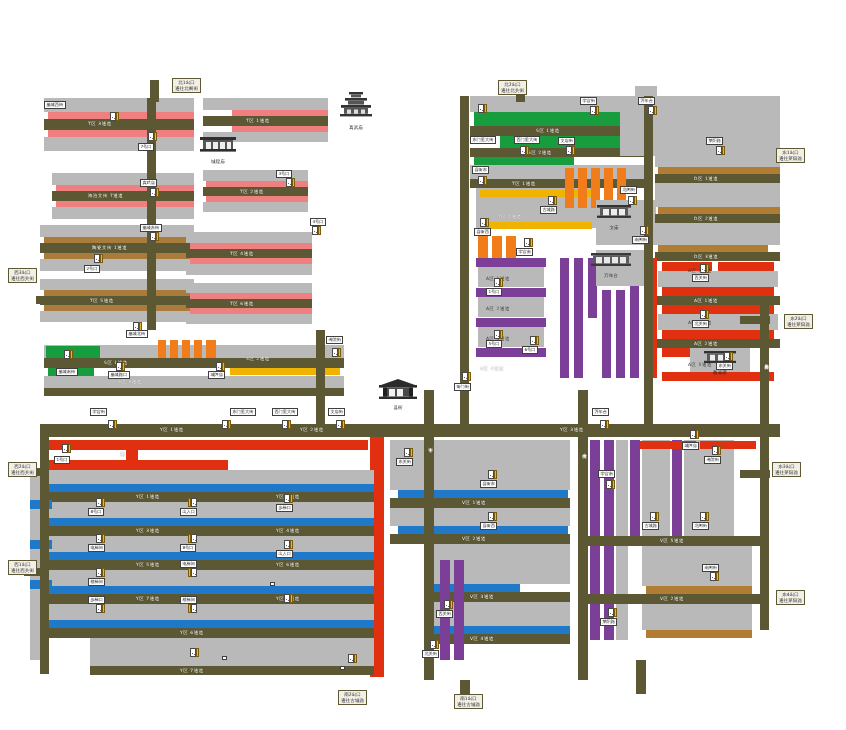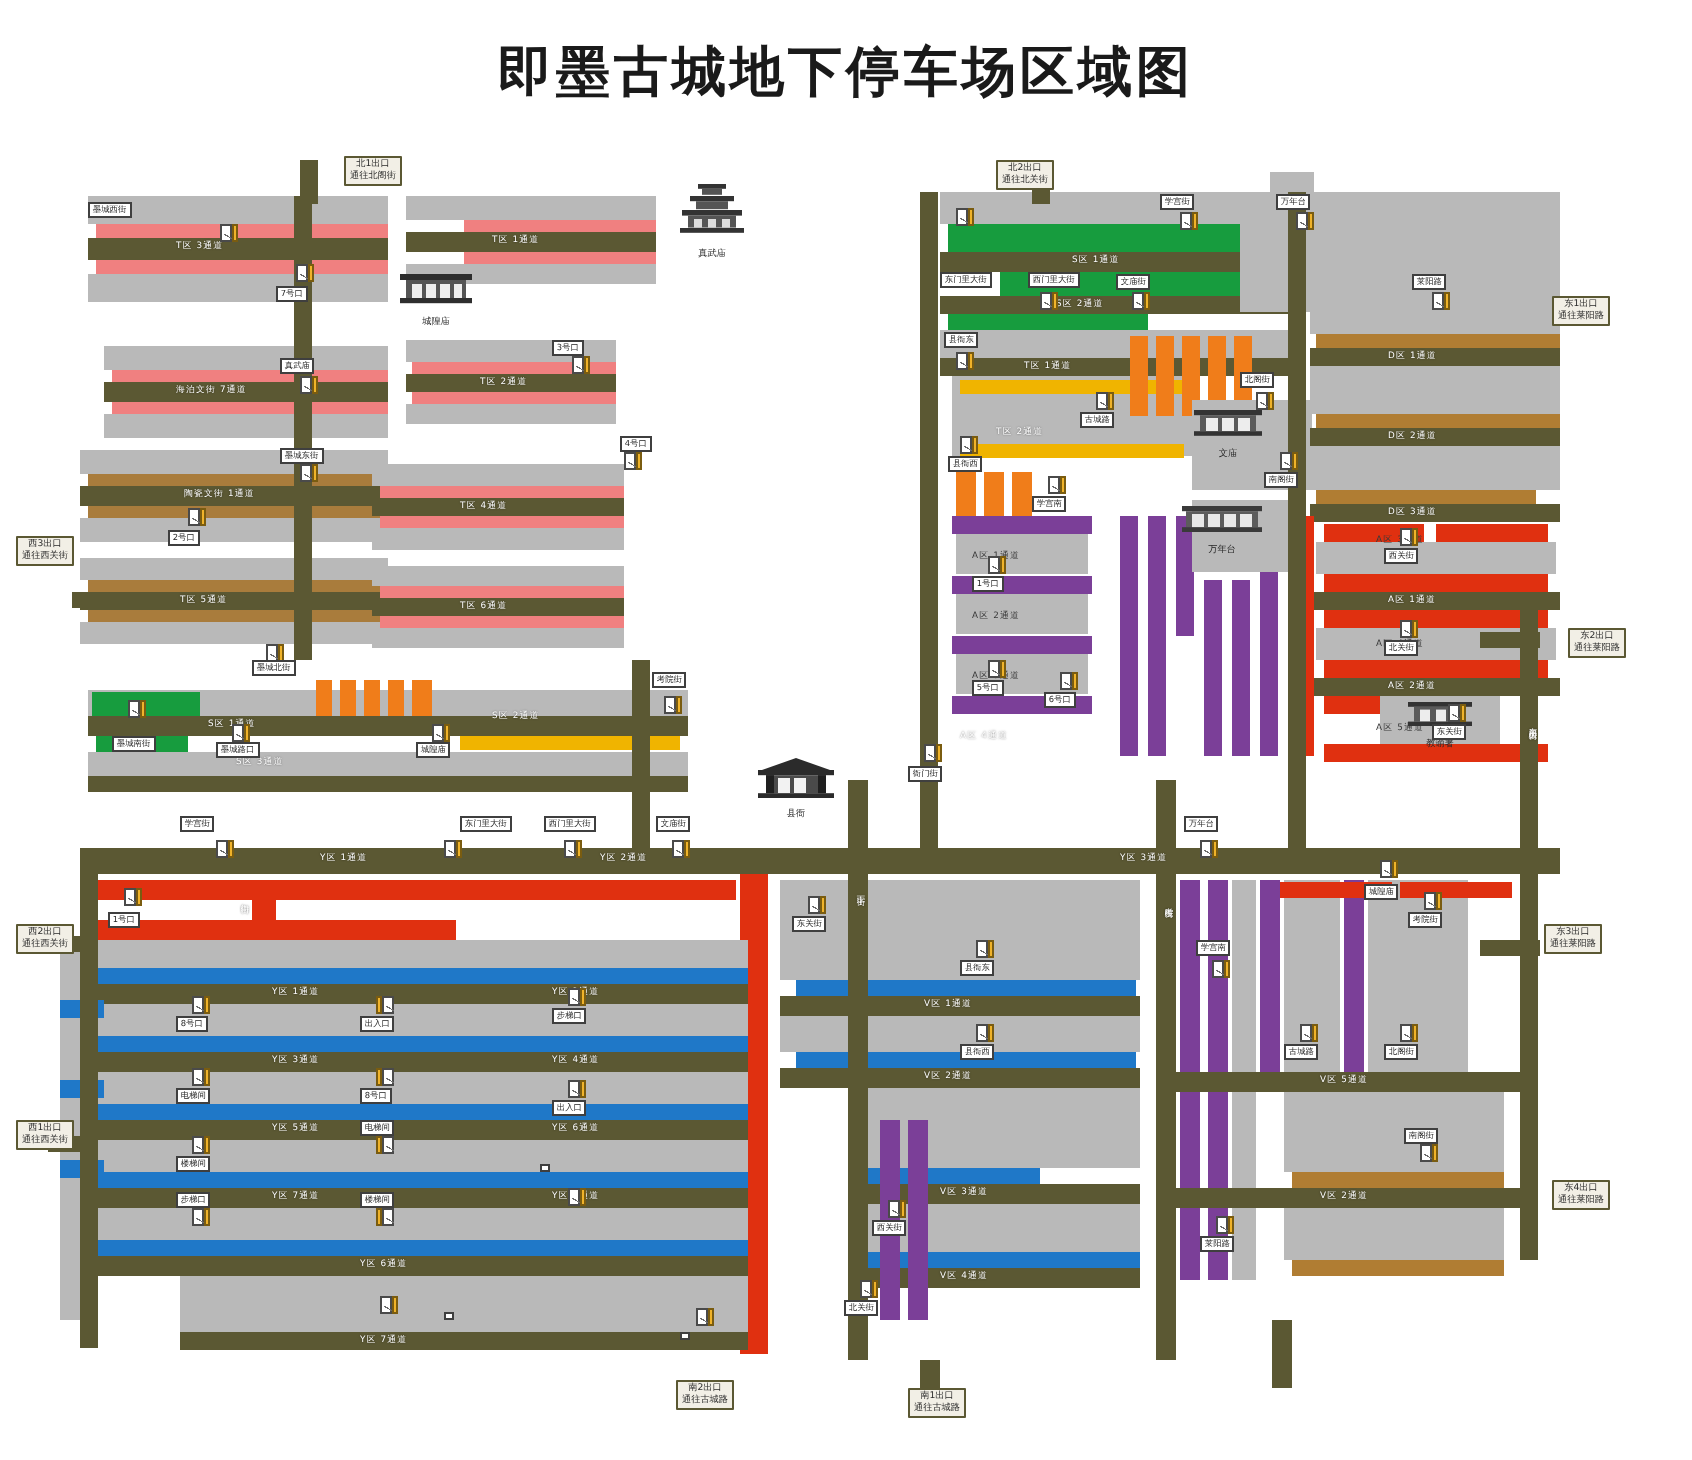--- a/index.html
+++ b/index.html
@@ -69,21 +69,20 @@
     position:absolute;writing-mode:vertical-rl;text-orientation:upright;
     font-size:4.2px;color:#ffffff;letter-spacing:.5px;white-space:nowrap;
     text-shadow:0 0 1px rgba(0,0,0,.5);
   }
 </style>
 </head>
 <body>
 
 <div id="map-root">
 
-  <div id="page-title">即墨古城地下停车场区域图</div>
 
   <div class="layer">
 
     <div class="slab" style="left:44px;top:98px;width:150px;height:14px;"></div>
     <div class="bay" style="left:48px;top:112px;width:146px;height:7px;background:#f08080;"></div>
     <div class="road" style="left:44px;top:119px;width:150px;height:11px;"></div>
     <div class="bay" style="left:48px;top:130px;width:146px;height:7px;background:#f08080;"></div>
     <div class="slab" style="left:44px;top:137px;width:150px;height:14px;"></div>
 
     <div class="slab" style="left:203px;top:98px;width:125px;height:12px;"></div>

